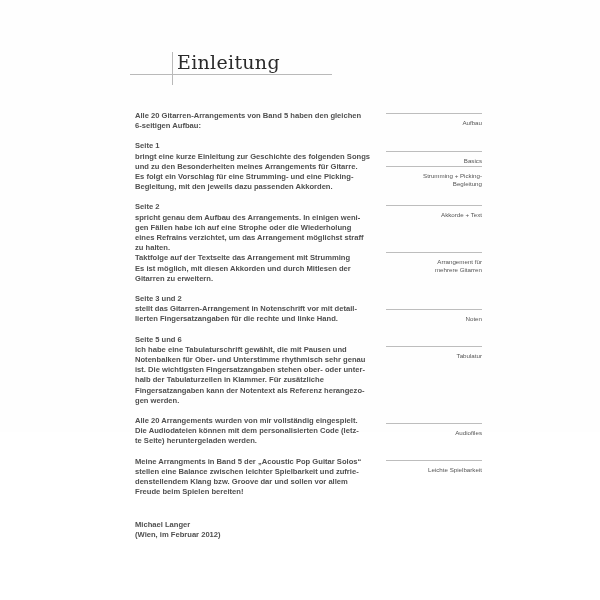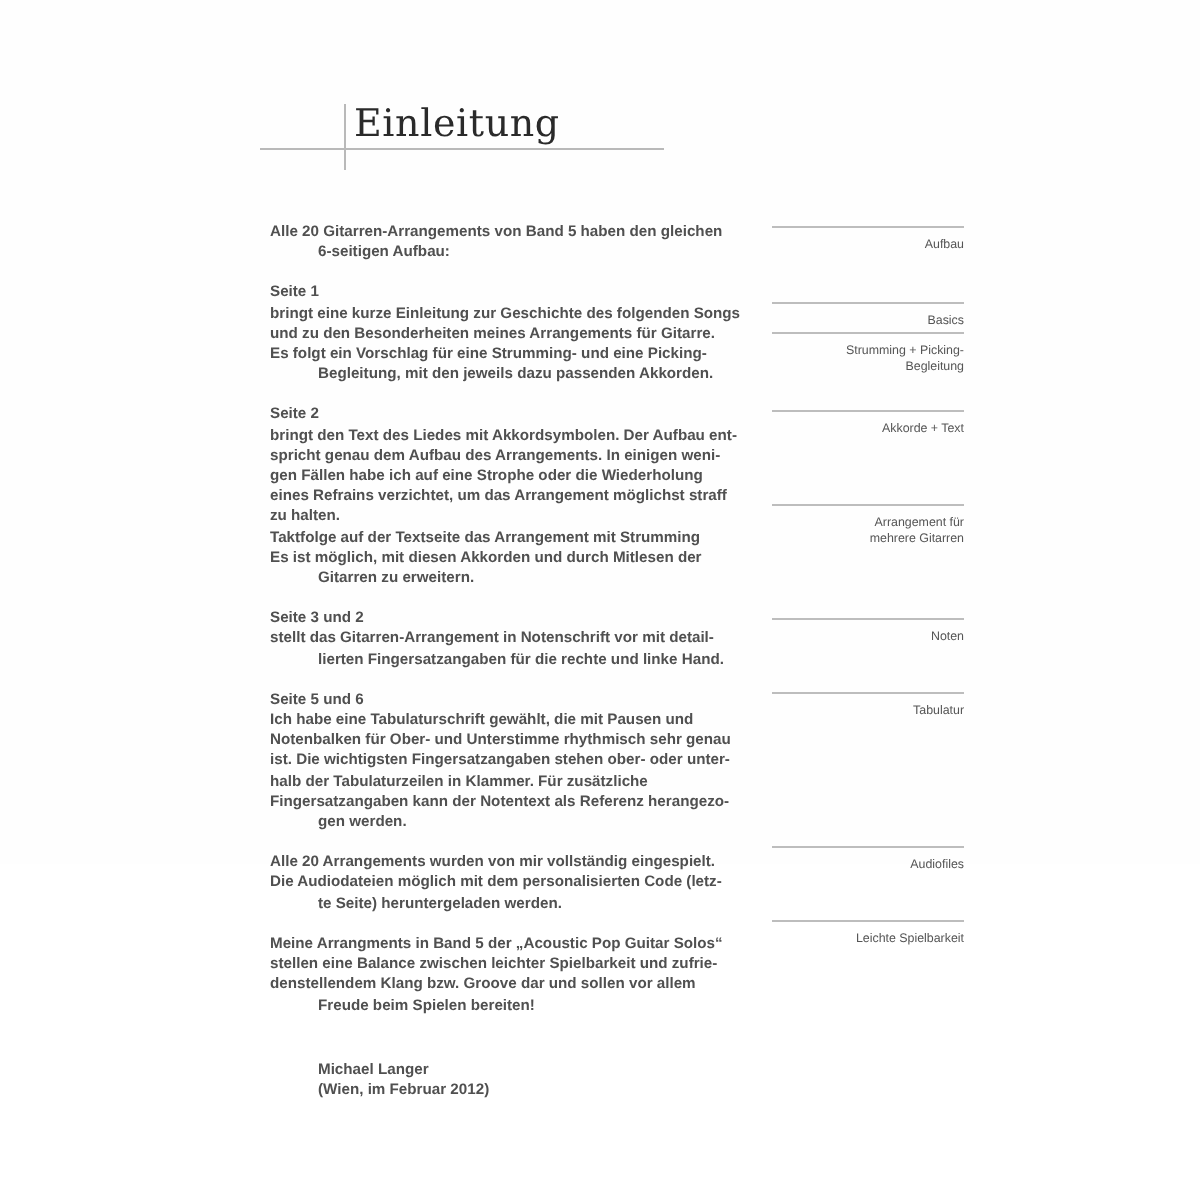--- a/index.html
+++ b/index.html
@@ -18,21 +18,21 @@
     .title-hline { position: absolute; left: 130px; top: 74px; width: 202px; height: 1px; background: #b9b9b9; }
     .title-vline { position: absolute; left: 172px; top: 52px; width: 1px; height: 33px; background: #b9b9b9; }
 
     .body {
       position: absolute; left: 135px; top: 111px; width: 240px;
       font-size: 7.6px; line-height: 10.2px; color: #505050;
       text-align: justify;
     }
     .para { margin: 0 0 10px 0; }
     .para .line { display: block; font-weight: bold; }
-    .para .line.last { text-align-last: left; margin-left: 24px; }
+    .para .line.last { text-align-last: left; }
     .sig { margin-top: 22px; }
 
     .margin-note { position: absolute; left: 386px; width: 96px; }
     .margin-note .rule { height: 1px; background: #bdbdbd; width: 96px; }
     .margin-note .label {
       text-align: right; font-size: 6.2px; line-height: 8.2px;
       color: #555; margin-top: 5px;
     }
   </style>
 </head>
@@ -50,21 +50,20 @@
       </div>
       <div class="para">
         <span class="line">Seite 1</span>
         <span class="line">bringt eine kurze Einleitung zur Geschichte des folgenden Songs</span>
         <span class="line">und zu den Besonderheiten meines Arrangements für Gitarre.</span>
         <span class="line">Es folgt ein Vorschlag für eine Strumming- und eine Picking-</span>
         <span class="line last">Begleitung, mit den jeweils dazu passenden Akkorden.</span>
       </div>
       <div class="para">
         <span class="line">Seite 2</span>
-        <span class="line">bringt den Text des Liedes mit Akkordsymbolen. Der Aufbau ent-</span>
         <span class="line">spricht genau dem Aufbau des Arrangements. In einigen weni-</span>
         <span class="line">gen Fällen habe ich auf eine Strophe oder die Wiederholung</span>
         <span class="line">eines Refrains verzichtet, um das Arrangement möglichst straff</span>
         <span class="line">zu halten.</span>
         <span class="line">Taktfolge auf der Textseite das Arrangement mit Strumming</span>
         <span class="line">Es ist möglich, mit diesen Akkorden und durch Mitlesen der</span>
         <span class="line last">Gitarren zu erweitern.</span>
       </div>
       <div class="para">
         <span class="line">Seite 3 und 2</span>
@@ -75,21 +74,21 @@
         <span class="line">Seite 5 und 6</span>
         <span class="line">Ich habe eine Tabulaturschrift gewählt, die mit Pausen und</span>
         <span class="line">Notenbalken für Ober- und Unterstimme rhythmisch sehr genau</span>
         <span class="line">ist. Die wichtigsten Fingersatzangaben stehen ober- oder unter-</span>
         <span class="line">halb der Tabulaturzeilen in Klammer. Für zusätzliche</span>
         <span class="line">Fingersatzangaben kann der Notentext als Referenz herangezo-</span>
         <span class="line last">gen werden.</span>
       </div>
       <div class="para">
         <span class="line">Alle 20 Arrangements wurden von mir vollständig eingespielt.</span>
-        <span class="line">Die Audiodateien möglich mit dem personalisierten Code (letz-</span>
+        <span class="line">Die Audiodateien können mit dem personalisierten Code (letz-</span>
         <span class="line last">te Seite) heruntergeladen werden.</span>
       </div>
       <div class="para">
         <span class="line">Meine Arrangments in Band 5 der „Acoustic Pop Guitar Solos“</span>
         <span class="line">stellen eine Balance zwischen leichter Spielbarkeit und zufrie-</span>
         <span class="line">denstellendem Klang bzw. Groove dar und sollen vor allem</span>
         <span class="line last">Freude beim Spielen bereiten!</span>
       </div>
       <div class="para sig">
         <span class="line last">Michael Langer</span>

